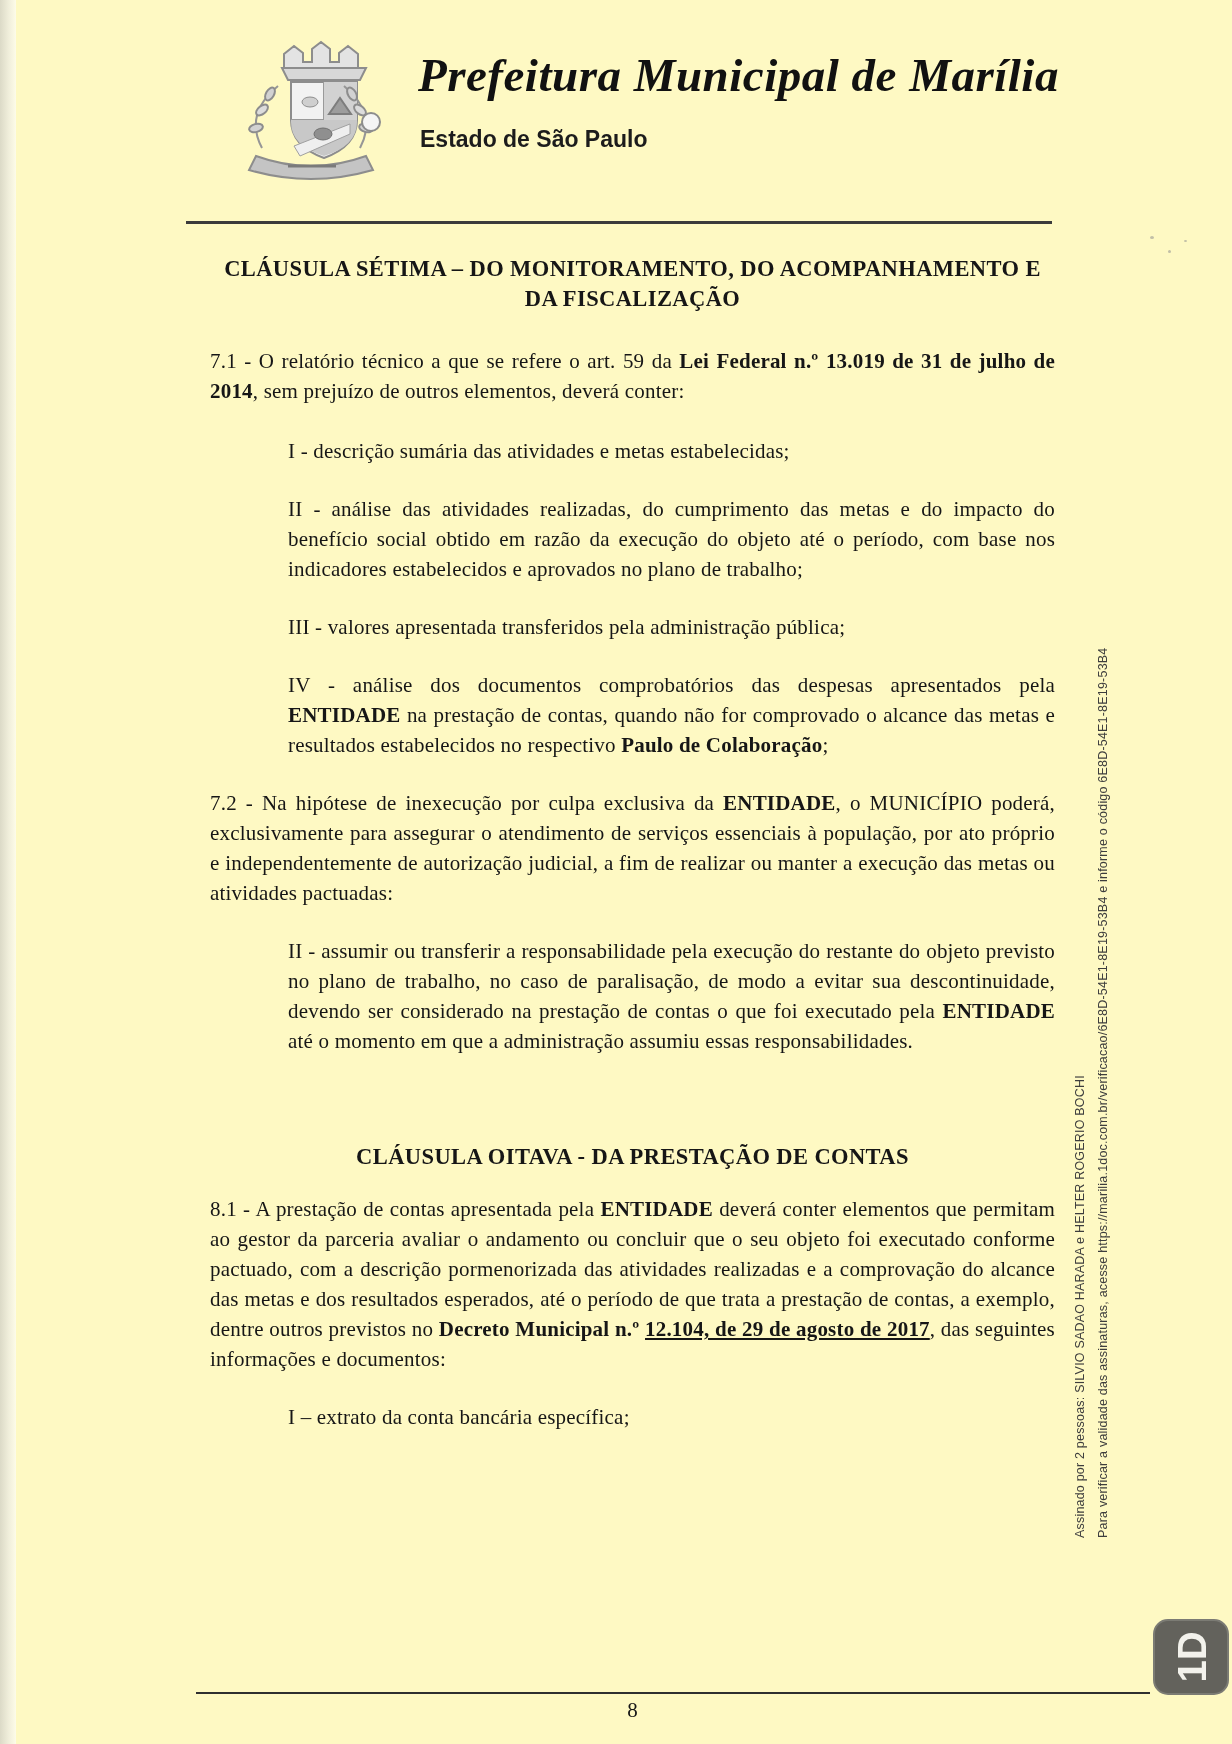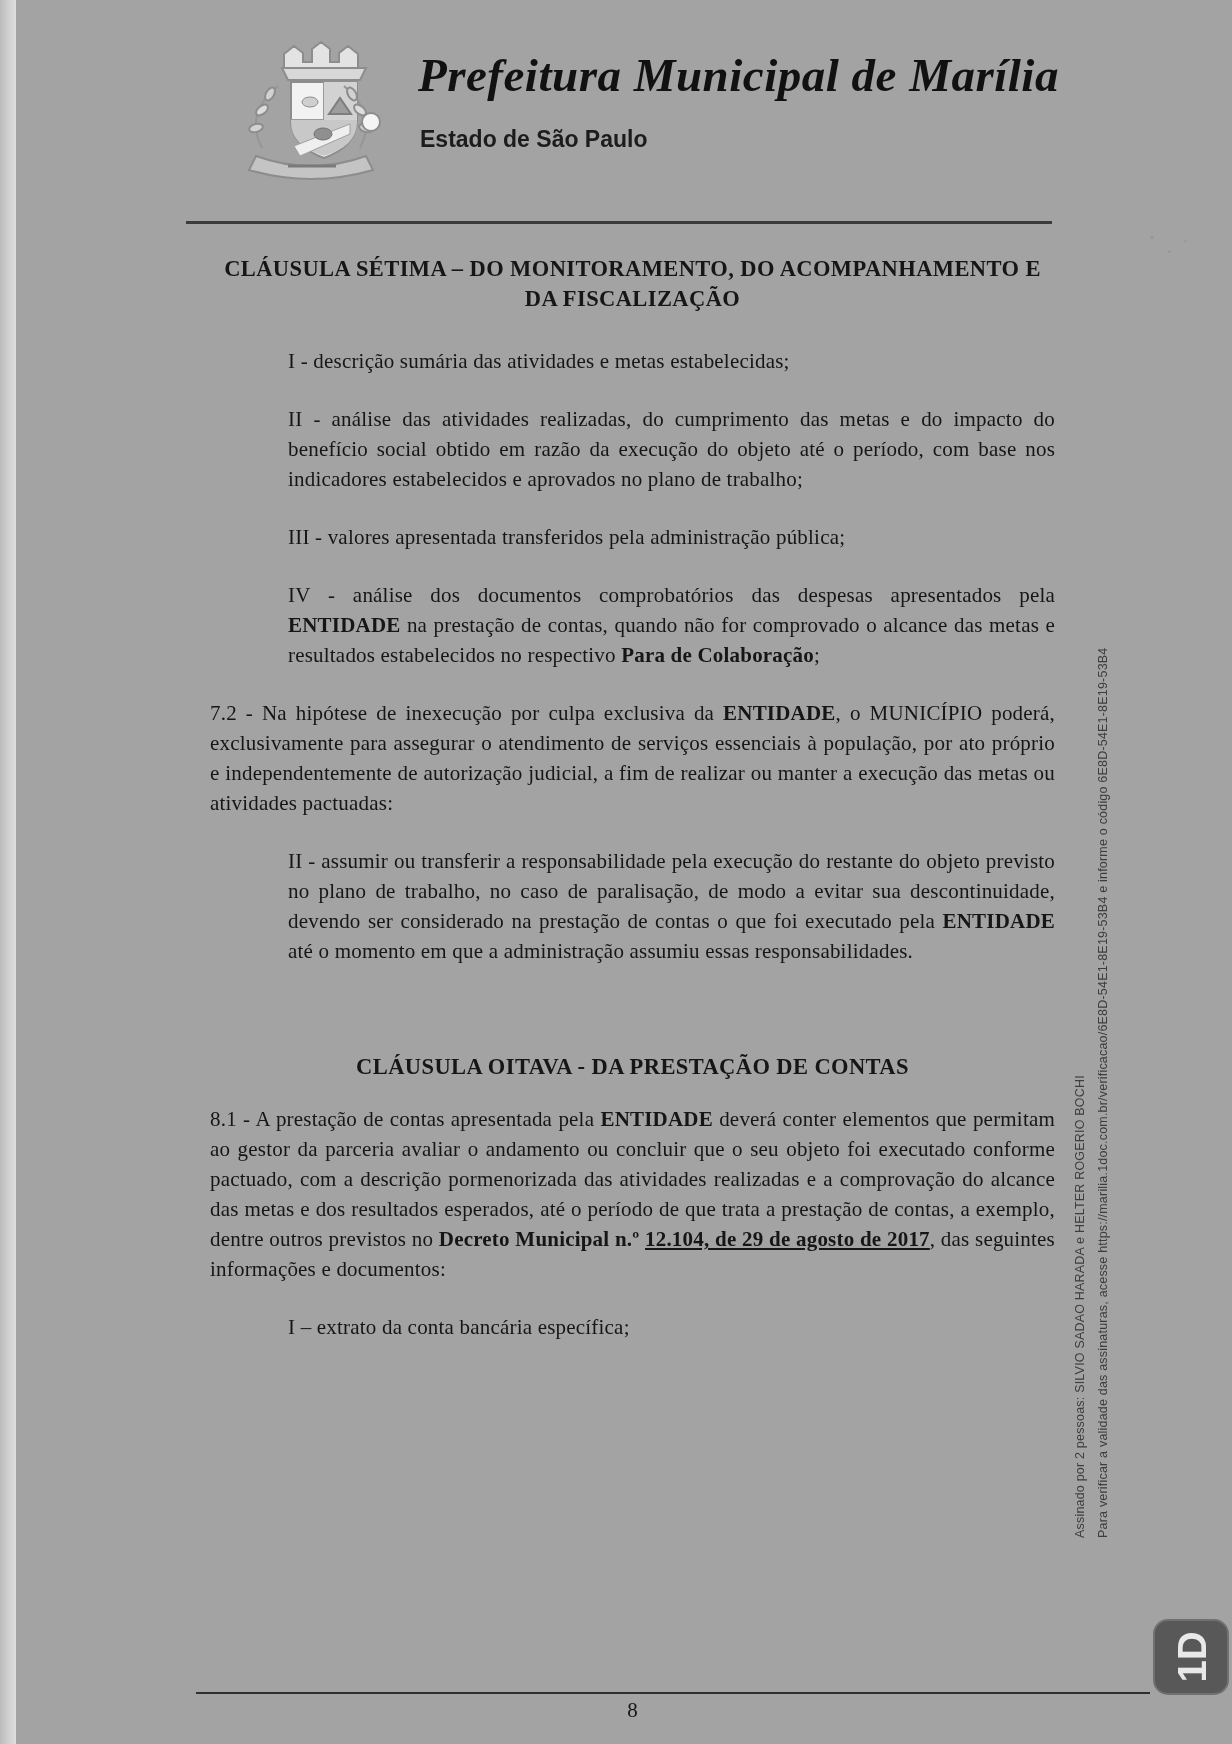--- a/index.html
+++ b/index.html
@@ -1,19 +1,19 @@
 <!DOCTYPE html>
 <html lang="pt-BR"><head>
 <meta charset="utf-8">
 <style>
   html,body{margin:0;padding:0;background:#e9e9e9;}
   .page{
     position:relative;
     width:1232px;height:1744px;
-    background:#a3a3a3;
+    background:#fef9c3;
     overflow:hidden;
     font-family:"Liberation Serif","DejaVu Serif",serif;
     color:#161616;
   }
   .scan-edge{
     position:absolute;left:0;top:0;width:16px;height:100%;
     background:linear-gradient(90deg,#c9c9c9 0%,#e9e9e8 55%,#fdfdfc 100%);
     opacity:.65;
   }
   
@@ -110,24 +110,25 @@
   <div class="header-subtitle">Estado de São Paulo</div>
   <div class="header-rule"></div>
 
   <div class="speck" style="left:1150px;top:236px;width:4px;height:3px;"></div>
   <div class="speck" style="left:1168px;top:250px;width:3px;height:3px;"></div>
   <div class="speck" style="left:1184px;top:240px;width:3px;height:2px;"></div>
 
   <div class="content">
     <h2>CLÁUSULA SÉTIMA – DO MONITORAMENTO, DO ACOMPANHAMENTO E DA FISCALIZAÇÃO</h2>
 
+    <p class="lead"><span>7.1 - O relatório técnico a que se refere o art. 59 da </span><span class="b">Lei Federal n.º 13.019 de 31 de julho de 2014</span><span>, sem prejuízo de outros elementos, deverá conter:</span></p>
     <p class="item"><span>I - descrição sumária das atividades e metas estabelecidas;</span></p>
     <p class="item"><span>II - análise das atividades realizadas, do cumprimento das metas e do impacto do benefício social obtido em razão da execução do objeto até o período, com base nos indicadores estabelecidos e aprovados no plano de trabalho;</span></p>
     <p class="item"><span>III - valores apresentada transferidos pela administração pública;</span></p>
-    <p class="item"><span>IV - análise dos documentos comprobatórios das despesas apresentados pela </span><span class="b">ENTIDADE</span><span> na prestação de contas, quando não for comprovado o alcance das metas e resultados estabelecidos no respectivo </span><span class="b">Para de Colaboração</span><span>;</span></p>
+    <p class="item"><span>IV - análise dos documentos comprobatórios das despesas apresentados pela </span><span class="b">ENTIDADE</span><span> na prestação de contas, quando não for comprovado o alcance das metas e resultados estabelecidos no respectivo </span><span class="b">Paulo de Colaboração</span><span>;</span></p>
 
     <p><span>7.2 - Na hipótese de inexecução por culpa exclusiva da </span><span class="b">ENTIDADE</span><span>, o MUNICÍPIO poderá, exclusivamente para assegurar o atendimento de serviços essenciais à população, por ato próprio e independentemente de autorização judicial, a fim de realizar ou manter a execução das metas ou atividades pactuadas:</span></p>
     <p class="item"><span>II - assumir ou transferir a responsabilidade pela execução do restante do objeto previsto no plano de trabalho, no caso de paralisação, de modo a evitar sua descontinuidade, devendo ser considerado na prestação de contas o que foi executado pela </span><span class="b">ENTIDADE</span><span> até o momento em que a administração assumiu essas responsabilidades.</span></p>
 
     <h2 class="second">CLÁUSULA OITAVA - DA PRESTAÇÃO DE CONTAS</h2>
 
     <p><span>8.1 - A prestação de contas apresentada pela </span><span class="b">ENTIDADE</span><span> deverá conter elementos que permitam ao gestor da parceria avaliar o andamento ou concluir que o seu objeto foi executado conforme pactuado, com a descrição pormenorizada das atividades realizadas e a comprovação do alcance das metas e dos resultados esperados, até o período de que trata a prestação de contas, a exemplo, dentre outros previstos no </span><span class="b">Decreto Municipal n.º </span><span class="b u">12.104, de 29 de agosto de 2017</span><span>, das seguintes informações e documentos:</span></p>
     <p class="item last-item"><span>I – extrato da conta bancária específica;</span></p>
   </div>
 

